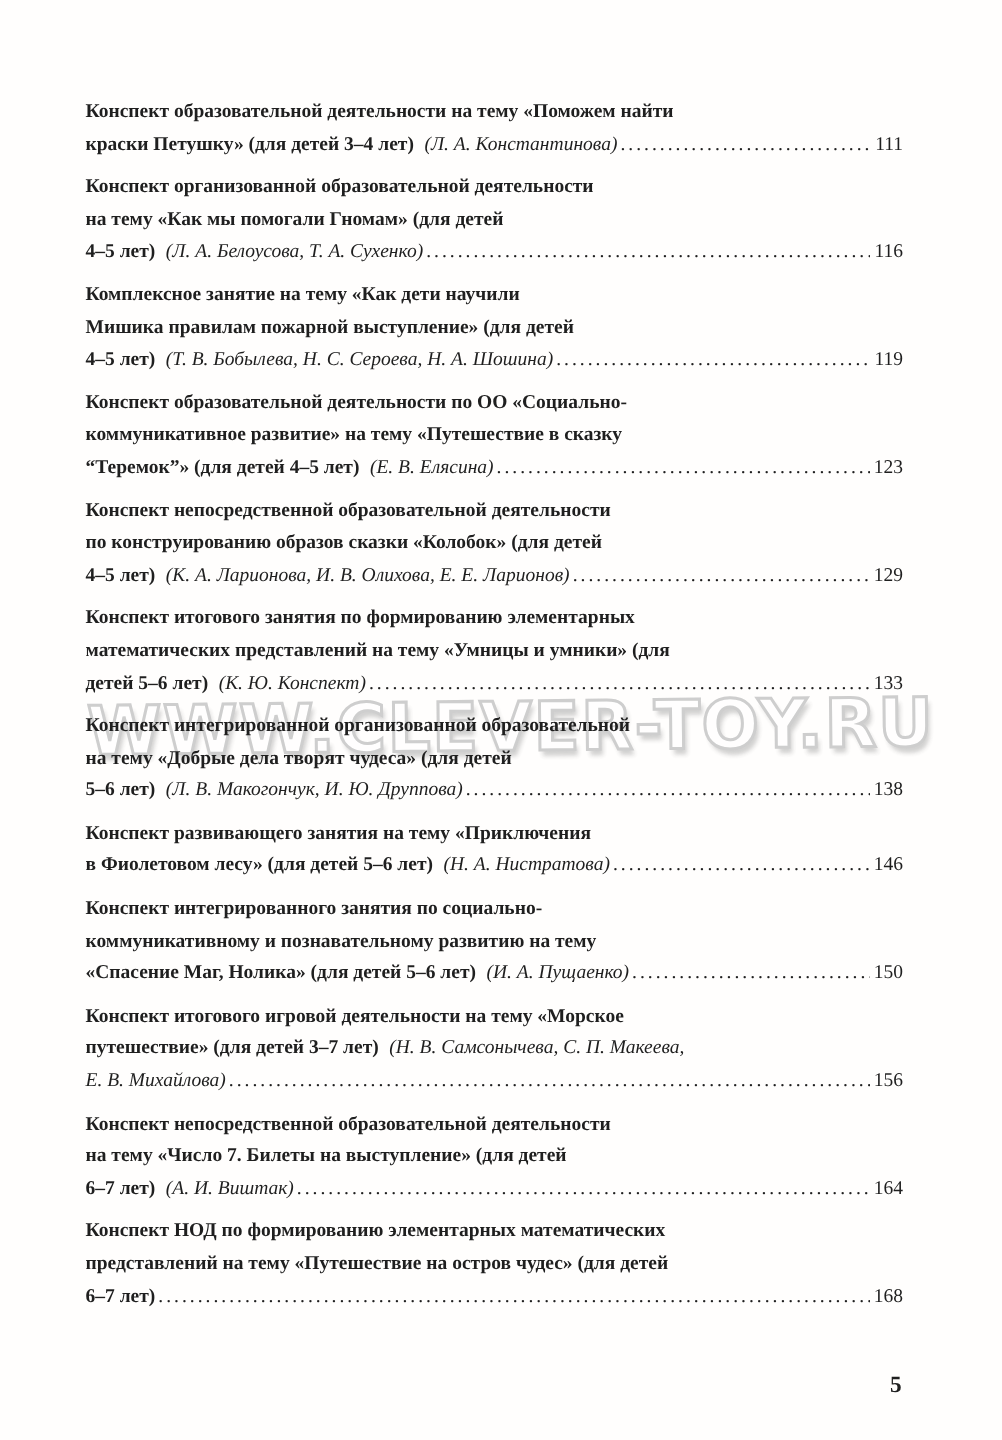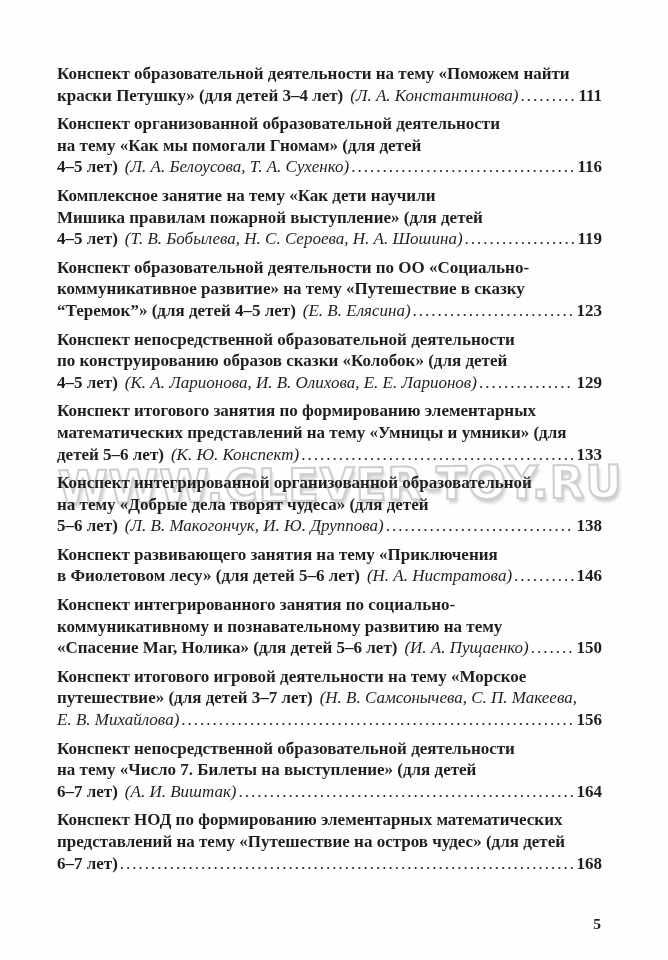--- a/index.html
+++ b/index.html
@@ -29,40 +29,40 @@
     transform: rotate(-0.6deg);
     opacity: 0.9;
     user-select: none;
   }
 
   
   .toc {
     position: absolute;
     left: 57px; top: 63px; width: 545px;
     z-index: 2;
-    font-size: 17px;
+    font-size: 13px;
     line-height: 21.6px;
   }
   .entry { margin: 0 0 7px 0; }
   .line { white-space: nowrap; }
   .b { font-weight: bold; }
   .it { font-style: italic; font-weight: normal; }
   .gap { margin-left: 7px; }
   .lastline { display: flex; align-items: baseline; }
   .lastline .seg { flex: 0 0 auto; }
   .dots {
     flex: 1 1 auto;
     min-width: 8px;
     overflow: hidden;
     white-space: nowrap;
     letter-spacing: 2px;
     margin: 0 3px 0 2px;
     font-weight: normal;
   }
-  .pagenum { flex: 0 0 auto; font-weight: bold; }
+  .pagenum { flex: 0 0 auto; font-weight: normal; }
 
   
   .folio {
     position: absolute;
     top: 915px; right: 67px;
     z-index: 2;
     font-size: 15.5px;
     font-weight: bold;
   }
 </style>

